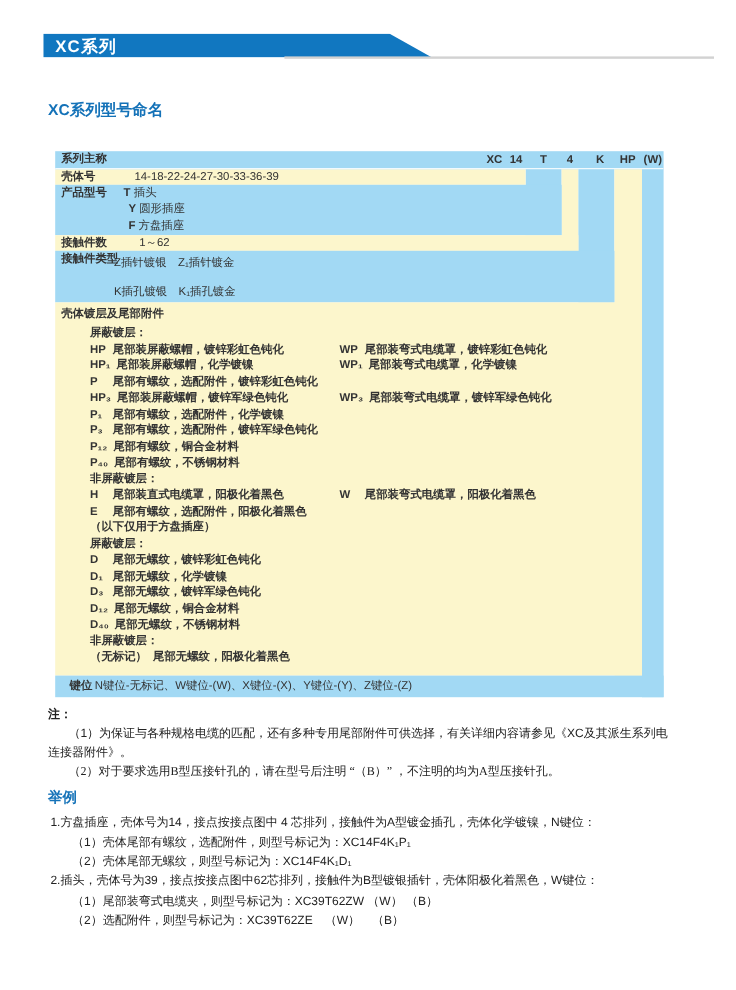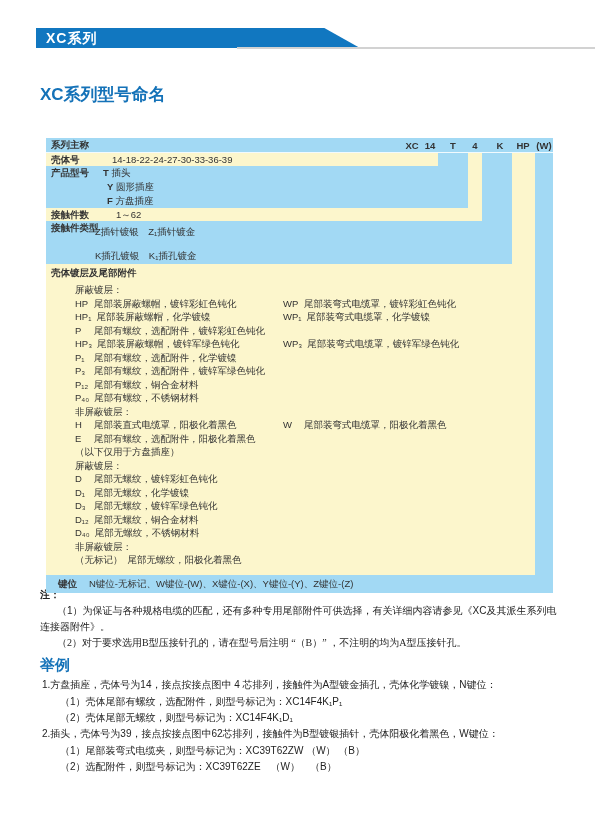--- a/index.html
+++ b/index.html
@@ -16,24 +16,24 @@
     font-family:"Liberation Sans","DejaVu Sans",sans-serif;color:#333;
   }
   .banner{
     position:absolute;left:36px;top:28px;width:324px;height:20px;
     background:var(--banner-blue,#1177c0);
     clip-path:polygon(0 0,89% 0,100% 100%,0 100%);
     color:#fff;font-weight:bold;font-size:14px;line-height:20px;
     padding-left:10px;letter-spacing:1px;
   }
   .banner-underline{position:absolute;left:237px;top:47px;width:358px;height:2px;background:var(--divider-gray,#d2d2d2);}
-  .sec-title{position:absolute;left:40px;top:83px;font-size:17px;font-weight:bold;color:var(--heading-blue,#1472b8);}
+  .sec-title{position:absolute;left:40px;top:83px;font-size:13px;font-weight:bold;color:var(--heading-blue,#1472b8);}
   .sub-title{position:absolute;left:42px;top:105px;font-size:10.5px;font-weight:bold;color:#222;}
 
-  .diagram{position:absolute;left:46px;top:126px;width:507px;height:364px;font-size:9.5px;margin-top:12px;}
+  .diagram{position:absolute;left:46px;top:126px;width:507px;height:364px;font-size:9.5px;}
   .band,.bar{position:absolute;}
   .blue{background:var(--table-blue,#a2d9f4);}
   .yellow{background:var(--table-yellow,#fcf6cc);}
 
   .bar-t  {left:392px;top:14px;width:30px;height:56px;}
   .bar-4  {left:422px;top:14px;width:14px;height:69px;}
   .bar-k  {left:436px;top:14px;width:30px;height:112px;}
   .bar-hp {left:466px;top:14px;width:23px;height:423px;}
   .bar-w  {left:489px;top:14px;width:18px;height:441px;}
 
@@ -53,30 +53,30 @@
 
   .b2-val{position:absolute;left:66px;top:0;white-space:nowrap;}
   .b3-line{position:absolute;white-space:nowrap;line-height:14px;}
   .b3-0{left:57px;top:0;}.b3-1{left:61px;top:14px;}.b3-2{left:61px;top:28px;}
   .b3-lbl{line-height:14px;}
   .b4-val{position:absolute;left:70px;top:0;white-space:nowrap;}
   .b5-lbl{line-height:14px;}
   .b5-line{position:absolute;left:49px;white-space:nowrap;line-height:14px;}
   .b5-0{top:4px;}.b5-1{top:28px;}
   .b6-lbl{top:3px;}
-  .b6-lines{position:absolute;left:29px;top:19px;right:10px;}
+  .b6-lines{position:absolute;left:29px;top:19px;right:10px;font-weight:bold;}
   .cl{position:relative;height:13.5px;line-height:13.5px;white-space:nowrap;}
   .cl .ccode{display:inline-block;min-width:14px;margin-right:5px;}
   .col2{position:absolute;left:208px;top:0;white-space:nowrap;}
   .col2 .ccode{display:inline-block;min-width:16px;margin-right:5px;}
   .b7-lbl{left:12px;}
-  .b7-val{position:absolute;left:43px;top:0;white-space:nowrap;}
+  .b7-val{position:absolute;left:33px;top:0;white-space:nowrap;}
 
   .note{position:absolute;font-size:10px;color:#222;white-space:nowrap;}
-  .ex-title{position:absolute;left:40px;top:656px;font-size:15px;font-weight:bold;color:var(--heading-blue,#1472b8);}
+  .ex-title{position:absolute;left:40px;top:656px;font-size:12px;font-weight:bold;color:var(--heading-blue,#1472b8);}
 </style>
 </head>
 <body>
 
 <div class="page">
 
   <div class="banner">
     <span>XC系列</span>
   </div>
   <div class="banner-underline"></div>

